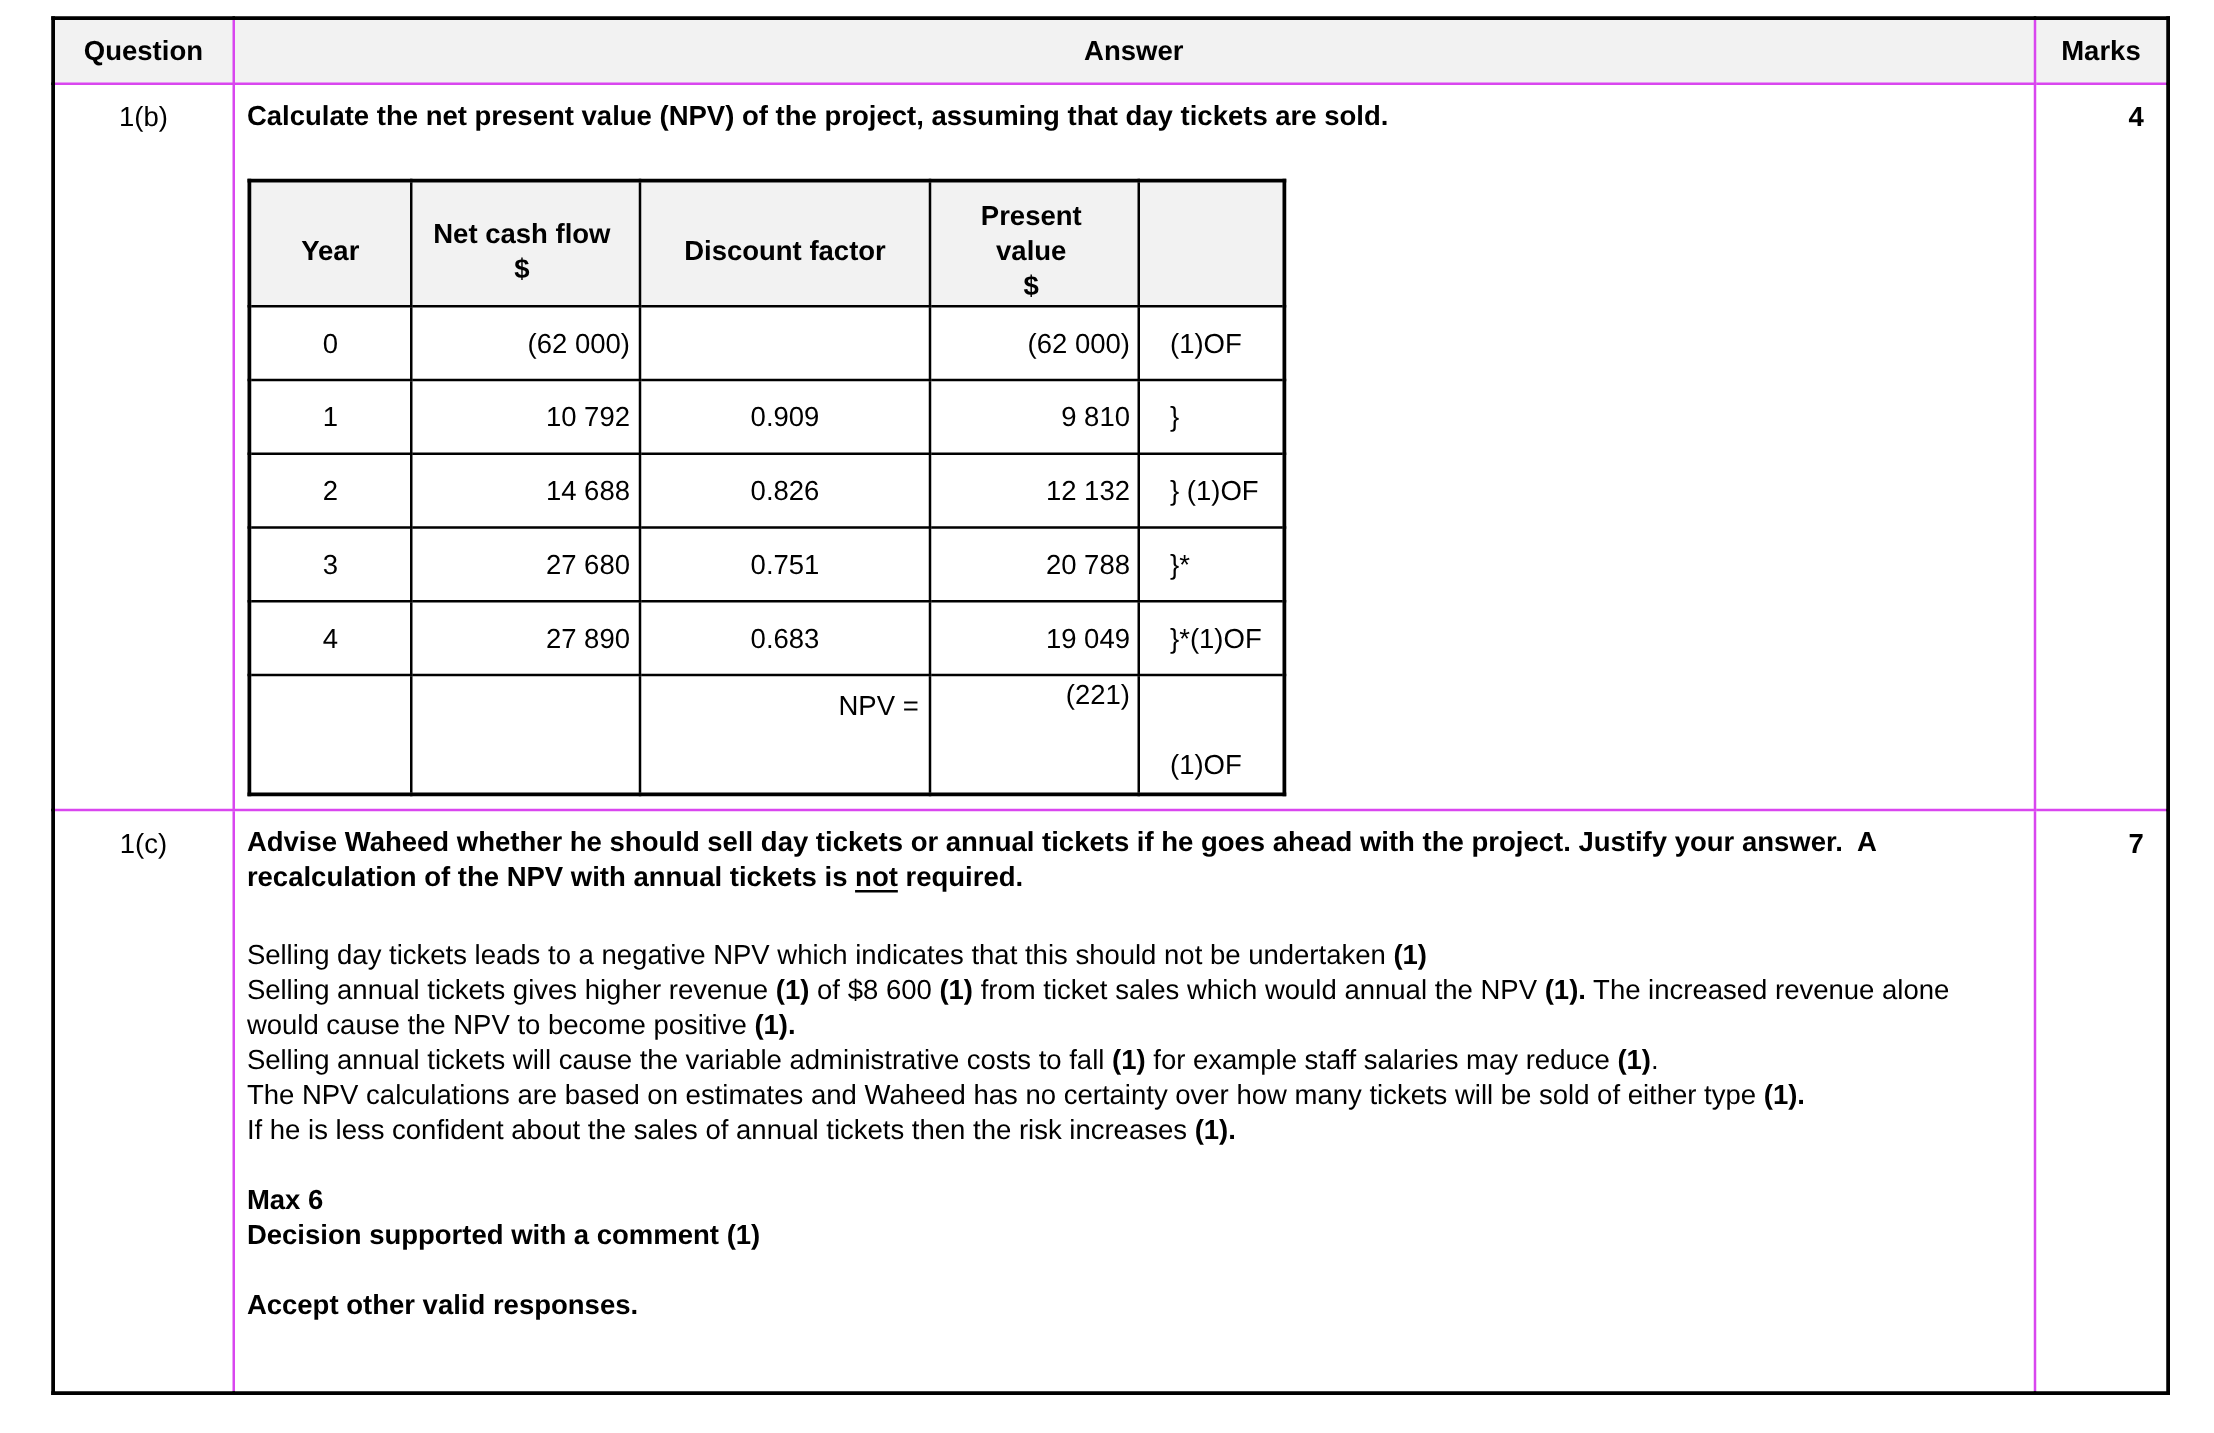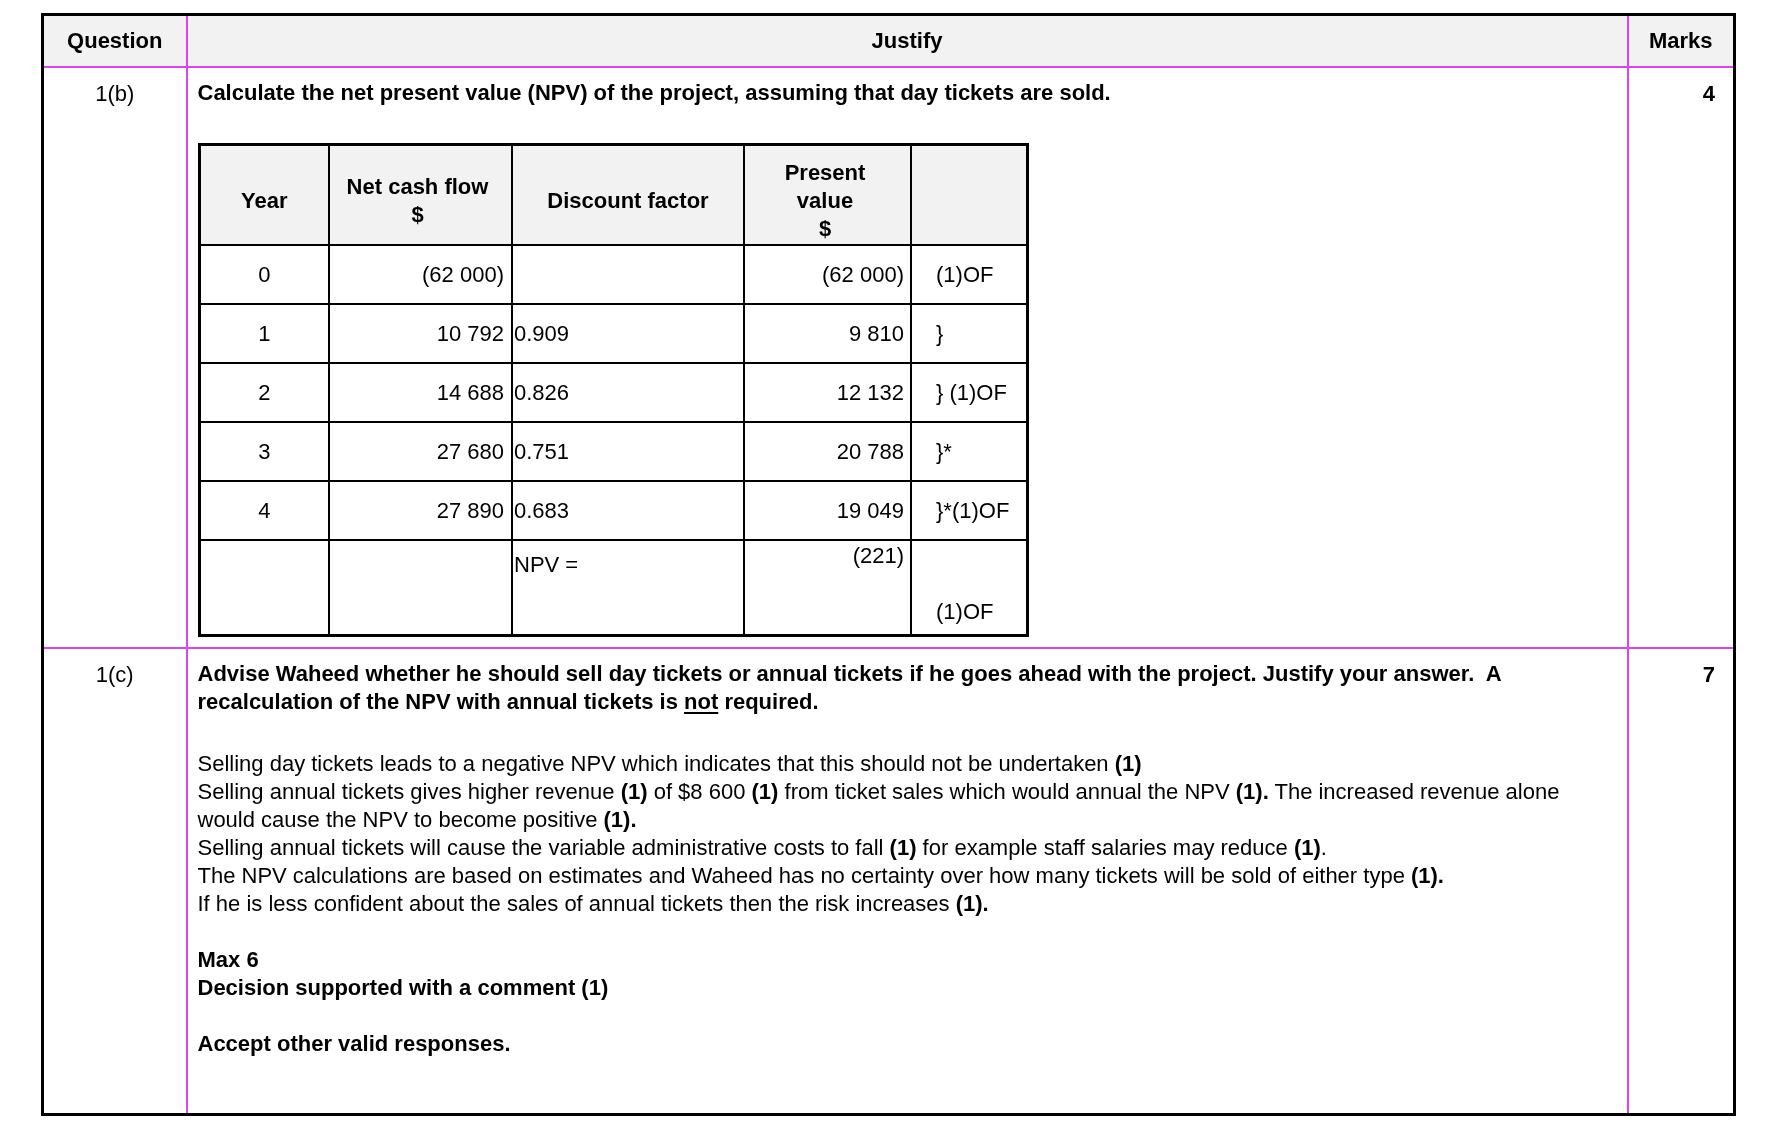--- a/index.html
+++ b/index.html
@@ -57,25 +57,25 @@
   table.npv th {
     vertical-align: top;
     text-align: center;
     padding-top: 13px;
     height: 110px;
     font-weight: normal;
   }
   table.npv td { height: 55px; vertical-align: middle; }
   .c-year { text-align: center; }
   .c-ncf  { text-align: right; padding-right: 7px; }
-  .c-df   { }
+  .c-df   { text-align: center; }
   .c-pv   { text-align: right; padding-right: 6px; }
   .c-ann  { text-align: left; padding-left: 24px; font-weight: bold; }
   tr.npv-total-row td { height: 82px; }
-  tr.npv-total-row .c-df { padding-right: 8px; vertical-align: top; padding-top: 10px; margin-top: 12px; }
+  tr.npv-total-row .c-df { text-align: right; padding-right: 8px; vertical-align: top; padding-top: 10px; margin-top: 12px; }
   tr.npv-total-row .c-pv { vertical-align: top; }
   tr.npv-total-row .c-ann { vertical-align: bottom; padding-bottom: 8px; }
 
   
   .answer-body { margin-top: 34px; }
   .answer-body .para { margin: 0; }
   .answer-body .spacer { height: 28px; }
   b { font-weight: bold; }
 </style>
 </head>
@@ -84,21 +84,21 @@
 <div class="sheet">
   <table class="main">
     <colgroup>
       <col style="width:144px">
         <col style="width:1441px">
         <col style="width:107px">
     </colgroup>
     <thead>
       <tr>
         <th>Question</th>
-        <th>Justify</th>
+        <th>Answer</th>
         <th>Marks</th>
       </tr>
     </thead>
     <tbody>
       <tr class="row-b">
         <td class="q-cell">1(b)</td>
         <td class="answer-cell">
           <div class="prompt"><b>Calculate the net present value (NPV) of the project, assuming that day tickets are sold.</b></div>
           <table class="npv">
             <colgroup>

